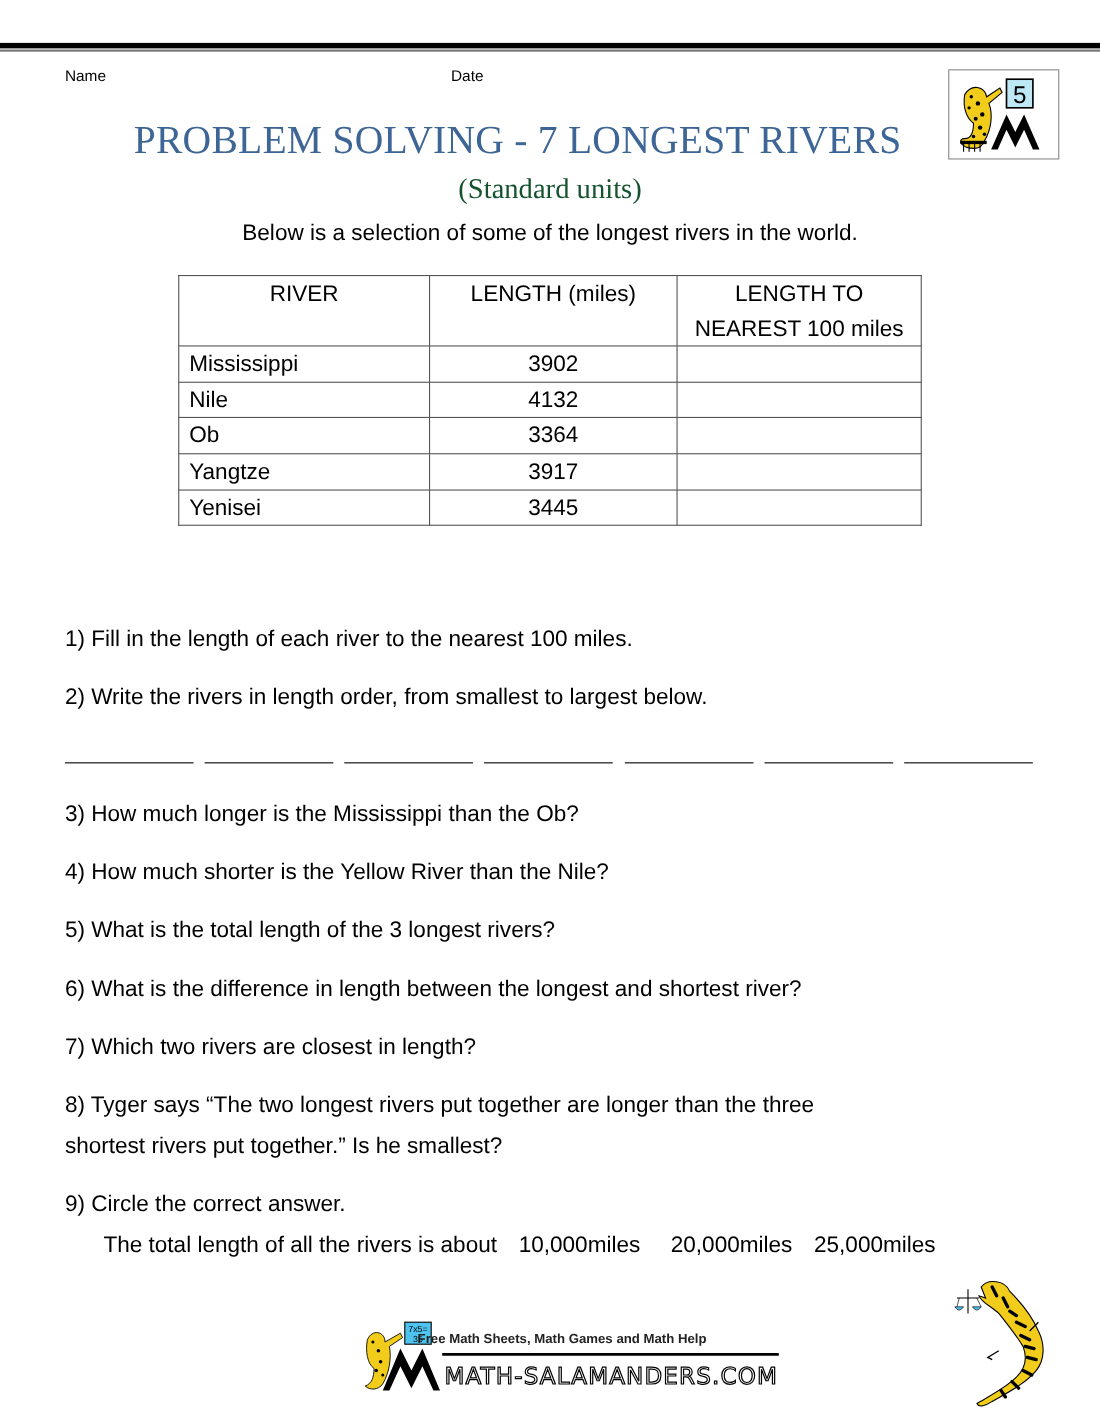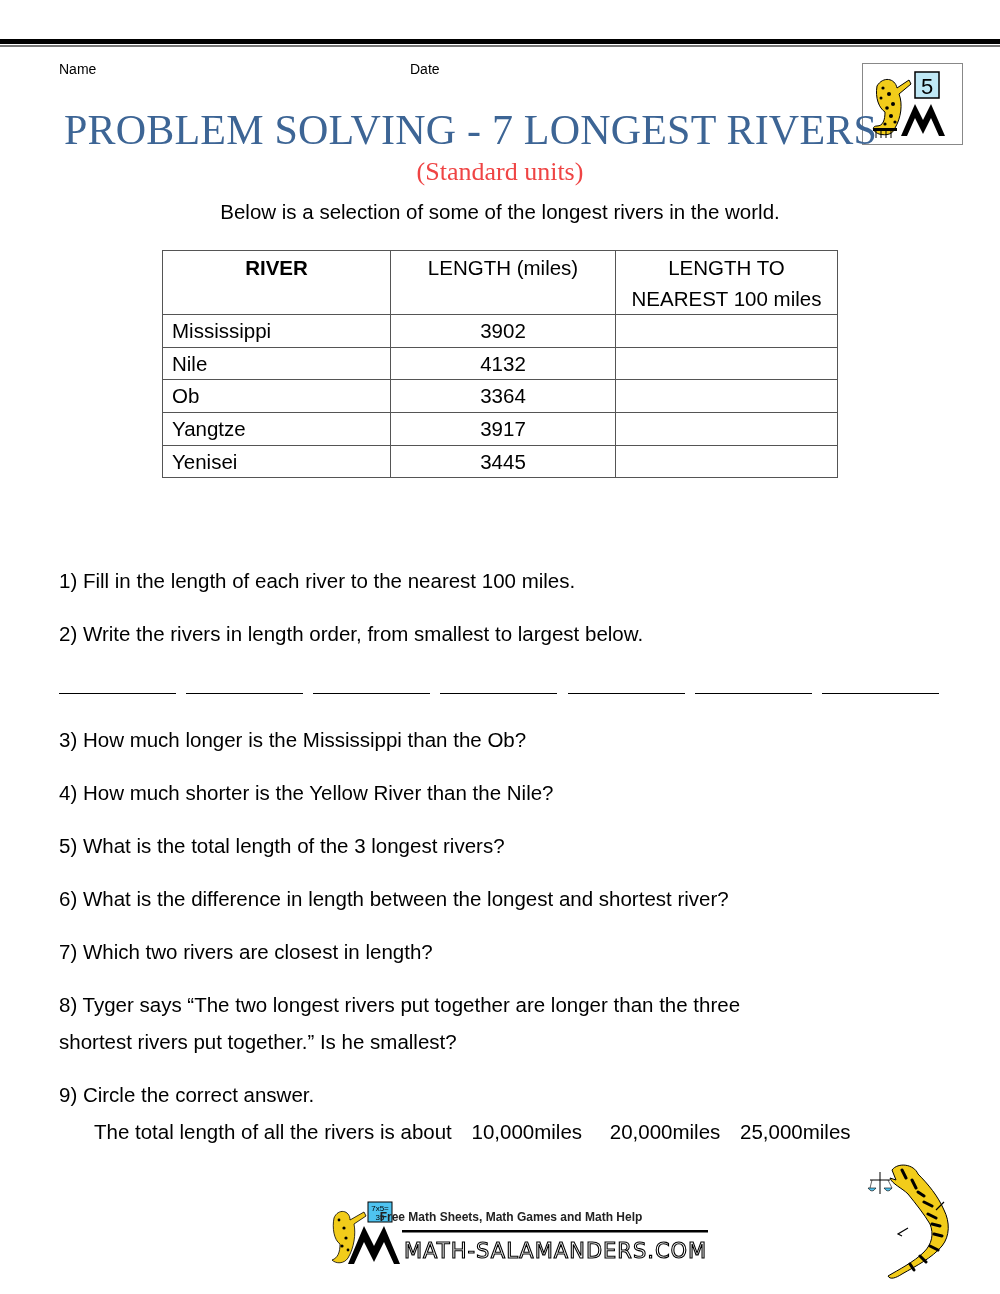--- a/index.html
+++ b/index.html
@@ -8,29 +8,29 @@
 
   .top-rule-thick { position: absolute; left: 0; top: 39px; width: 1000px; height: 5px; background: #000; }
   .top-rule-thin { position: absolute; left: 0; top: 45px; width: 1000px; height: 2px; background: #777; }
 
   .name-label { position: absolute; left: 59px; top: 61px; font-size: 14px; }
   .date-label { position: absolute; left: 410px; top: 61px; font-size: 14px; }
 
   .logo-box { position: absolute; left: 862px; top: 63px; width: 101px; height: 82px; border: 1px solid #888; background: #fff; }
 
   .title { position: absolute; left: 0; width: 896px; top: 106px; text-align: center;
-           font-family: "Liberation Serif", "DejaVu Serif", serif; font-size: 42px; color: #3d6595; letter-spacing: 0.2px; padding-left: 45px; }
+           font-family: "Liberation Serif", "DejaVu Serif", serif; font-size: 36px; color: #3d6595; letter-spacing: 0.2px; padding-left: 45px; }
   .subtitle { position: absolute; left: 0; width: 1000px; top: 157px; text-align: center;
-              font-family: "Liberation Serif", "DejaVu Serif", serif; font-size: 26px; color: #ef4444; }
+              font-family: "Liberation Serif", "DejaVu Serif", serif; font-size: 26px; color: #14532d; }
   .intro { position: absolute; left: 0; width: 1000px; top: 200px; text-align: center; font-size: 20.5px; }
 
   table.rivers { position: absolute; left: 162px; top: 250px; width: 676px; border-collapse: collapse; font-size: 20.5px; }
   table.rivers td, table.rivers th { border: 1px solid #555; font-weight: normal; height: 32.7px; padding: 0 9px; line-height: 30px; }
   table.rivers th { vertical-align: top; text-align: center; height: 64px; padding-top: 1px; line-height: 31px; }
-  table.rivers th.c1 { width: 228px; font-weight: bold; }
+  table.rivers th.c1 { width: 228px; }
   table.rivers th.c2 { width: 225px; }
   table.rivers td.num { text-align: center; }
 
   .q { position: absolute; left: 59px; font-size: 20.5px; line-height: 37px; white-space: nowrap; }
   .blanks { position: absolute; left: 59px; top: 672px; width: 880px; display: flex; justify-content: space-between; }
   .blank { width: 117px; border-bottom: 1.5px solid #000; height: 22px; }
 
   .choices span { margin-left: 14px; }
 
   .footer-logo { position: absolute; left: 324px; top: 1198px; width: 390px; height: 72px; }

